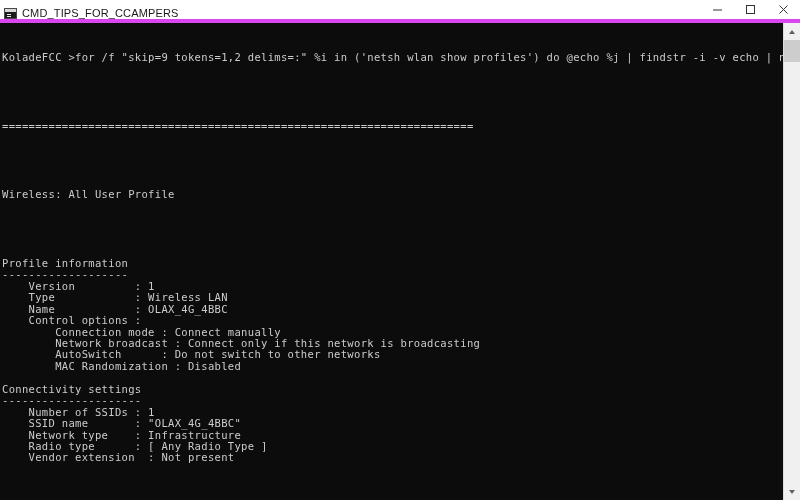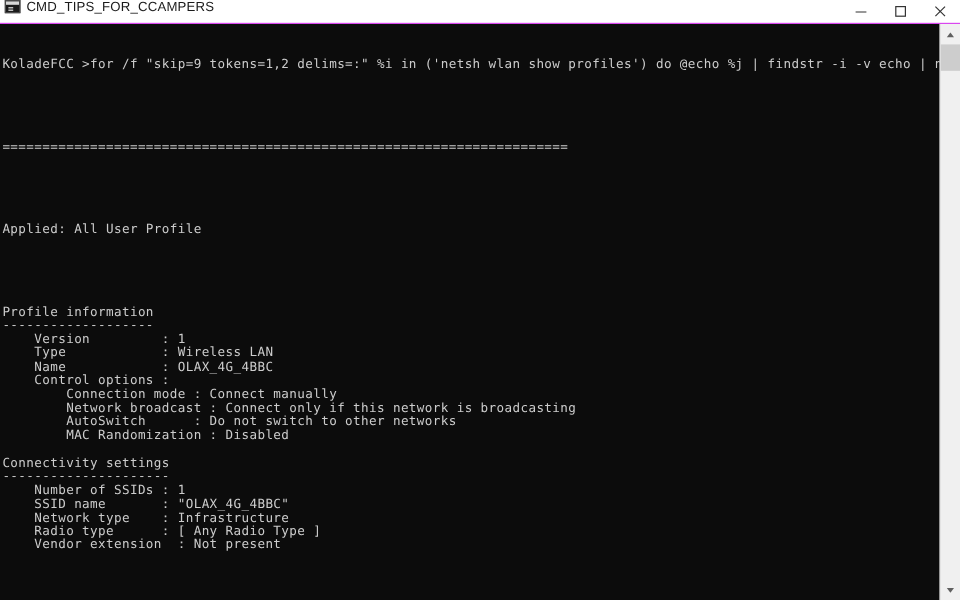--- a/index.html
+++ b/index.html
@@ -21,23 +21,23 @@
     background: #0c0c0c;
     display: flex;
     flex-direction: column;
   }
 
   
   #titlebar {
     height: 19px;
     background: #ffffff;
     display: flex;
-    align-items: flex-start;
+    align-items: flex-end;
     flex: 0 0 auto;
-    border-bottom: 1px solid #d946ef;
+    border-bottom: 4px solid #d946ef;
   }
   #title-icon {
     width: 13px;
     height: 11px;
     margin-left: 4px;
     margin-right: 5px;
     background: #1b1b1b;
     border: 1px solid #4a4a4a;
     box-sizing: border-box;
     position: relative;
@@ -175,21 +175,21 @@
     </div>
   </div>
 
   <div id="body-area">
 
     <div id="console">
       <div class="line">KoladeFCC &gt;for /f "skip=9 tokens=1,2 delims=:" %i in ('netsh wlan show profiles') do @echo %j | findstr -i -v echo | netsh wlan show profiles %j key=clear</div>
       <div class="blank"></div>
       <div class="line">=======================================================================</div>
       <div class="blank"></div>
-      <div class="line">Applied: All User Profile</div>
+      <div class="line">Wireless: All User Profile</div>
       <div class="blank"></div>
       <div id="sections"><div class="line">Profile information</div><div class="line">-------------------</div><div class="line">    Version         : 1</div><div class="line">    Type            : Wireless LAN</div><div class="line">    Name            : OLAX_4G_4BBC</div><div class="line">    Control options :</div><div class="line">        Connection mode : Connect manually</div><div class="line">        Network broadcast : Connect only if this network is broadcasting</div><div class="line">        AutoSwitch      : Do not switch to other networks</div><div class="line">        MAC Randomization : Disabled</div><div class="blank"></div><div class="line">Connectivity settings</div><div class="line">---------------------</div><div class="line">    Number of SSIDs : 1</div><div class="line">    SSID name       : "OLAX_4G_4BBC"</div><div class="line">    Network type    : Infrastructure</div><div class="line">    Radio type      : [ Any Radio Type ]</div><div class="line">    Vendor extension  : Not present</div><div class="blank"></div></div>
     </div>
 
     <div id="scrollbar">
       <div class="sb-arrow up">
           <span class="tri"></span>
         </div>
       <div id="sb-track">
         <div id="sb-thumb"></div>

